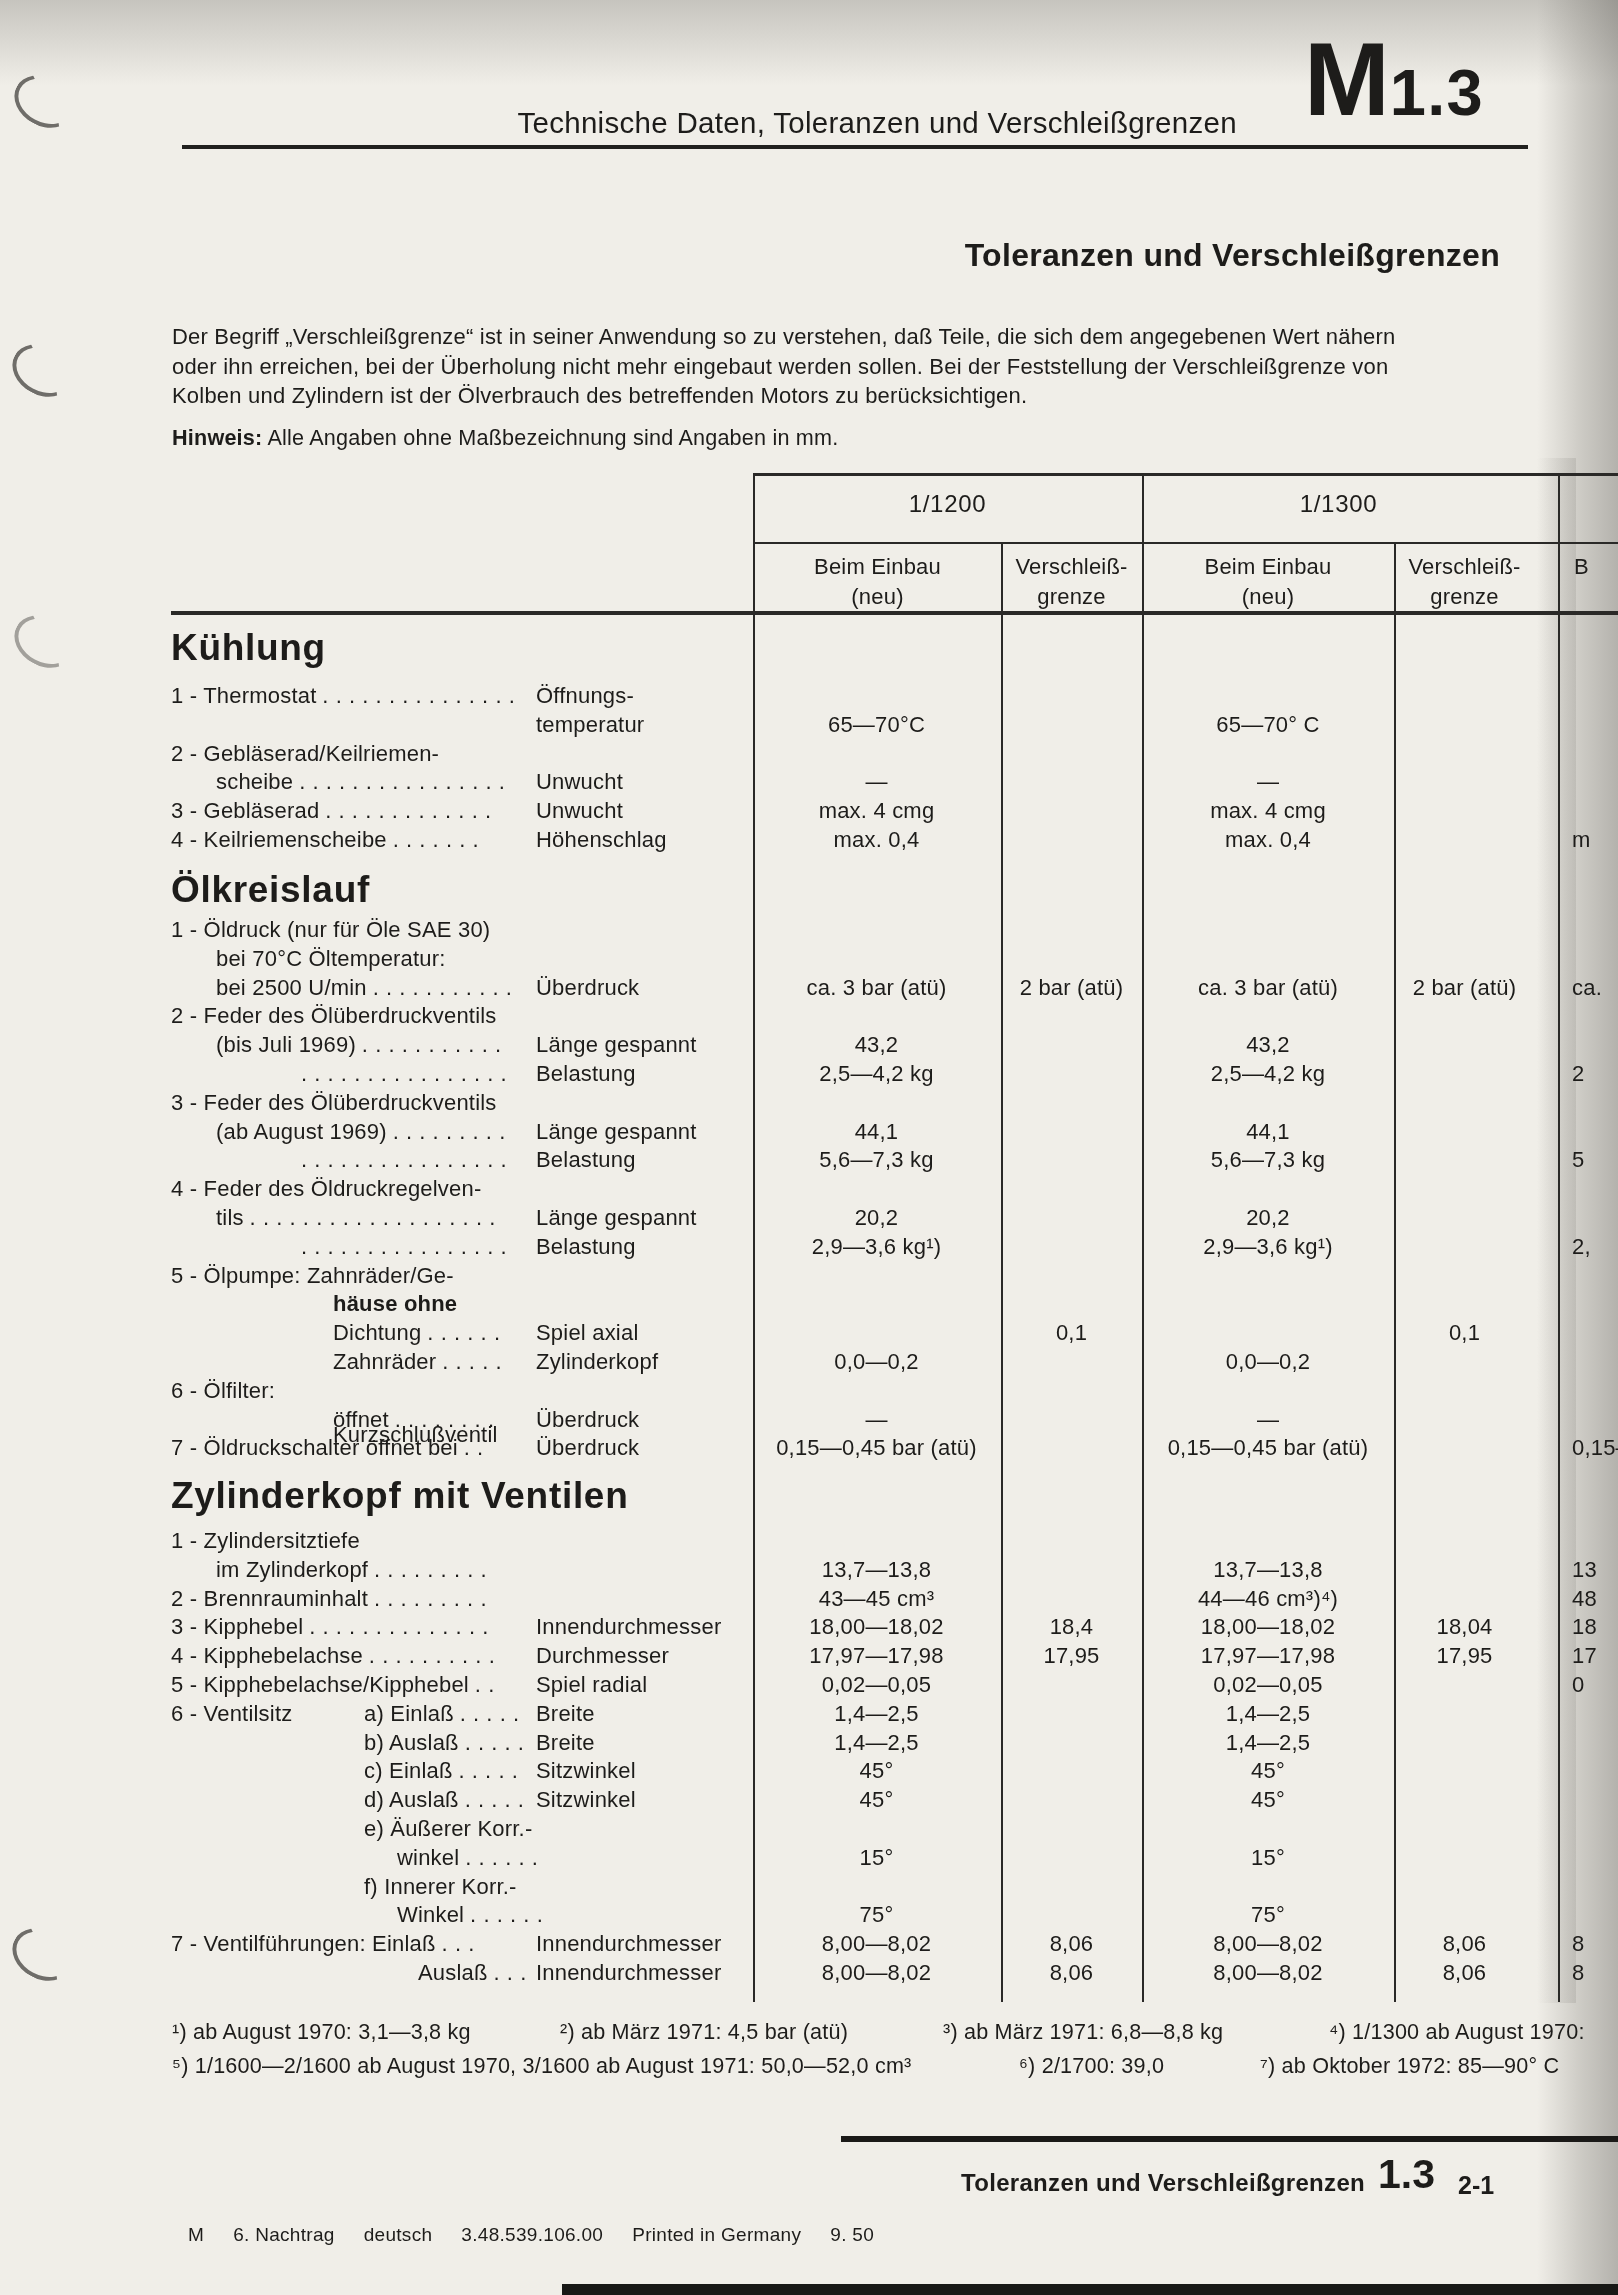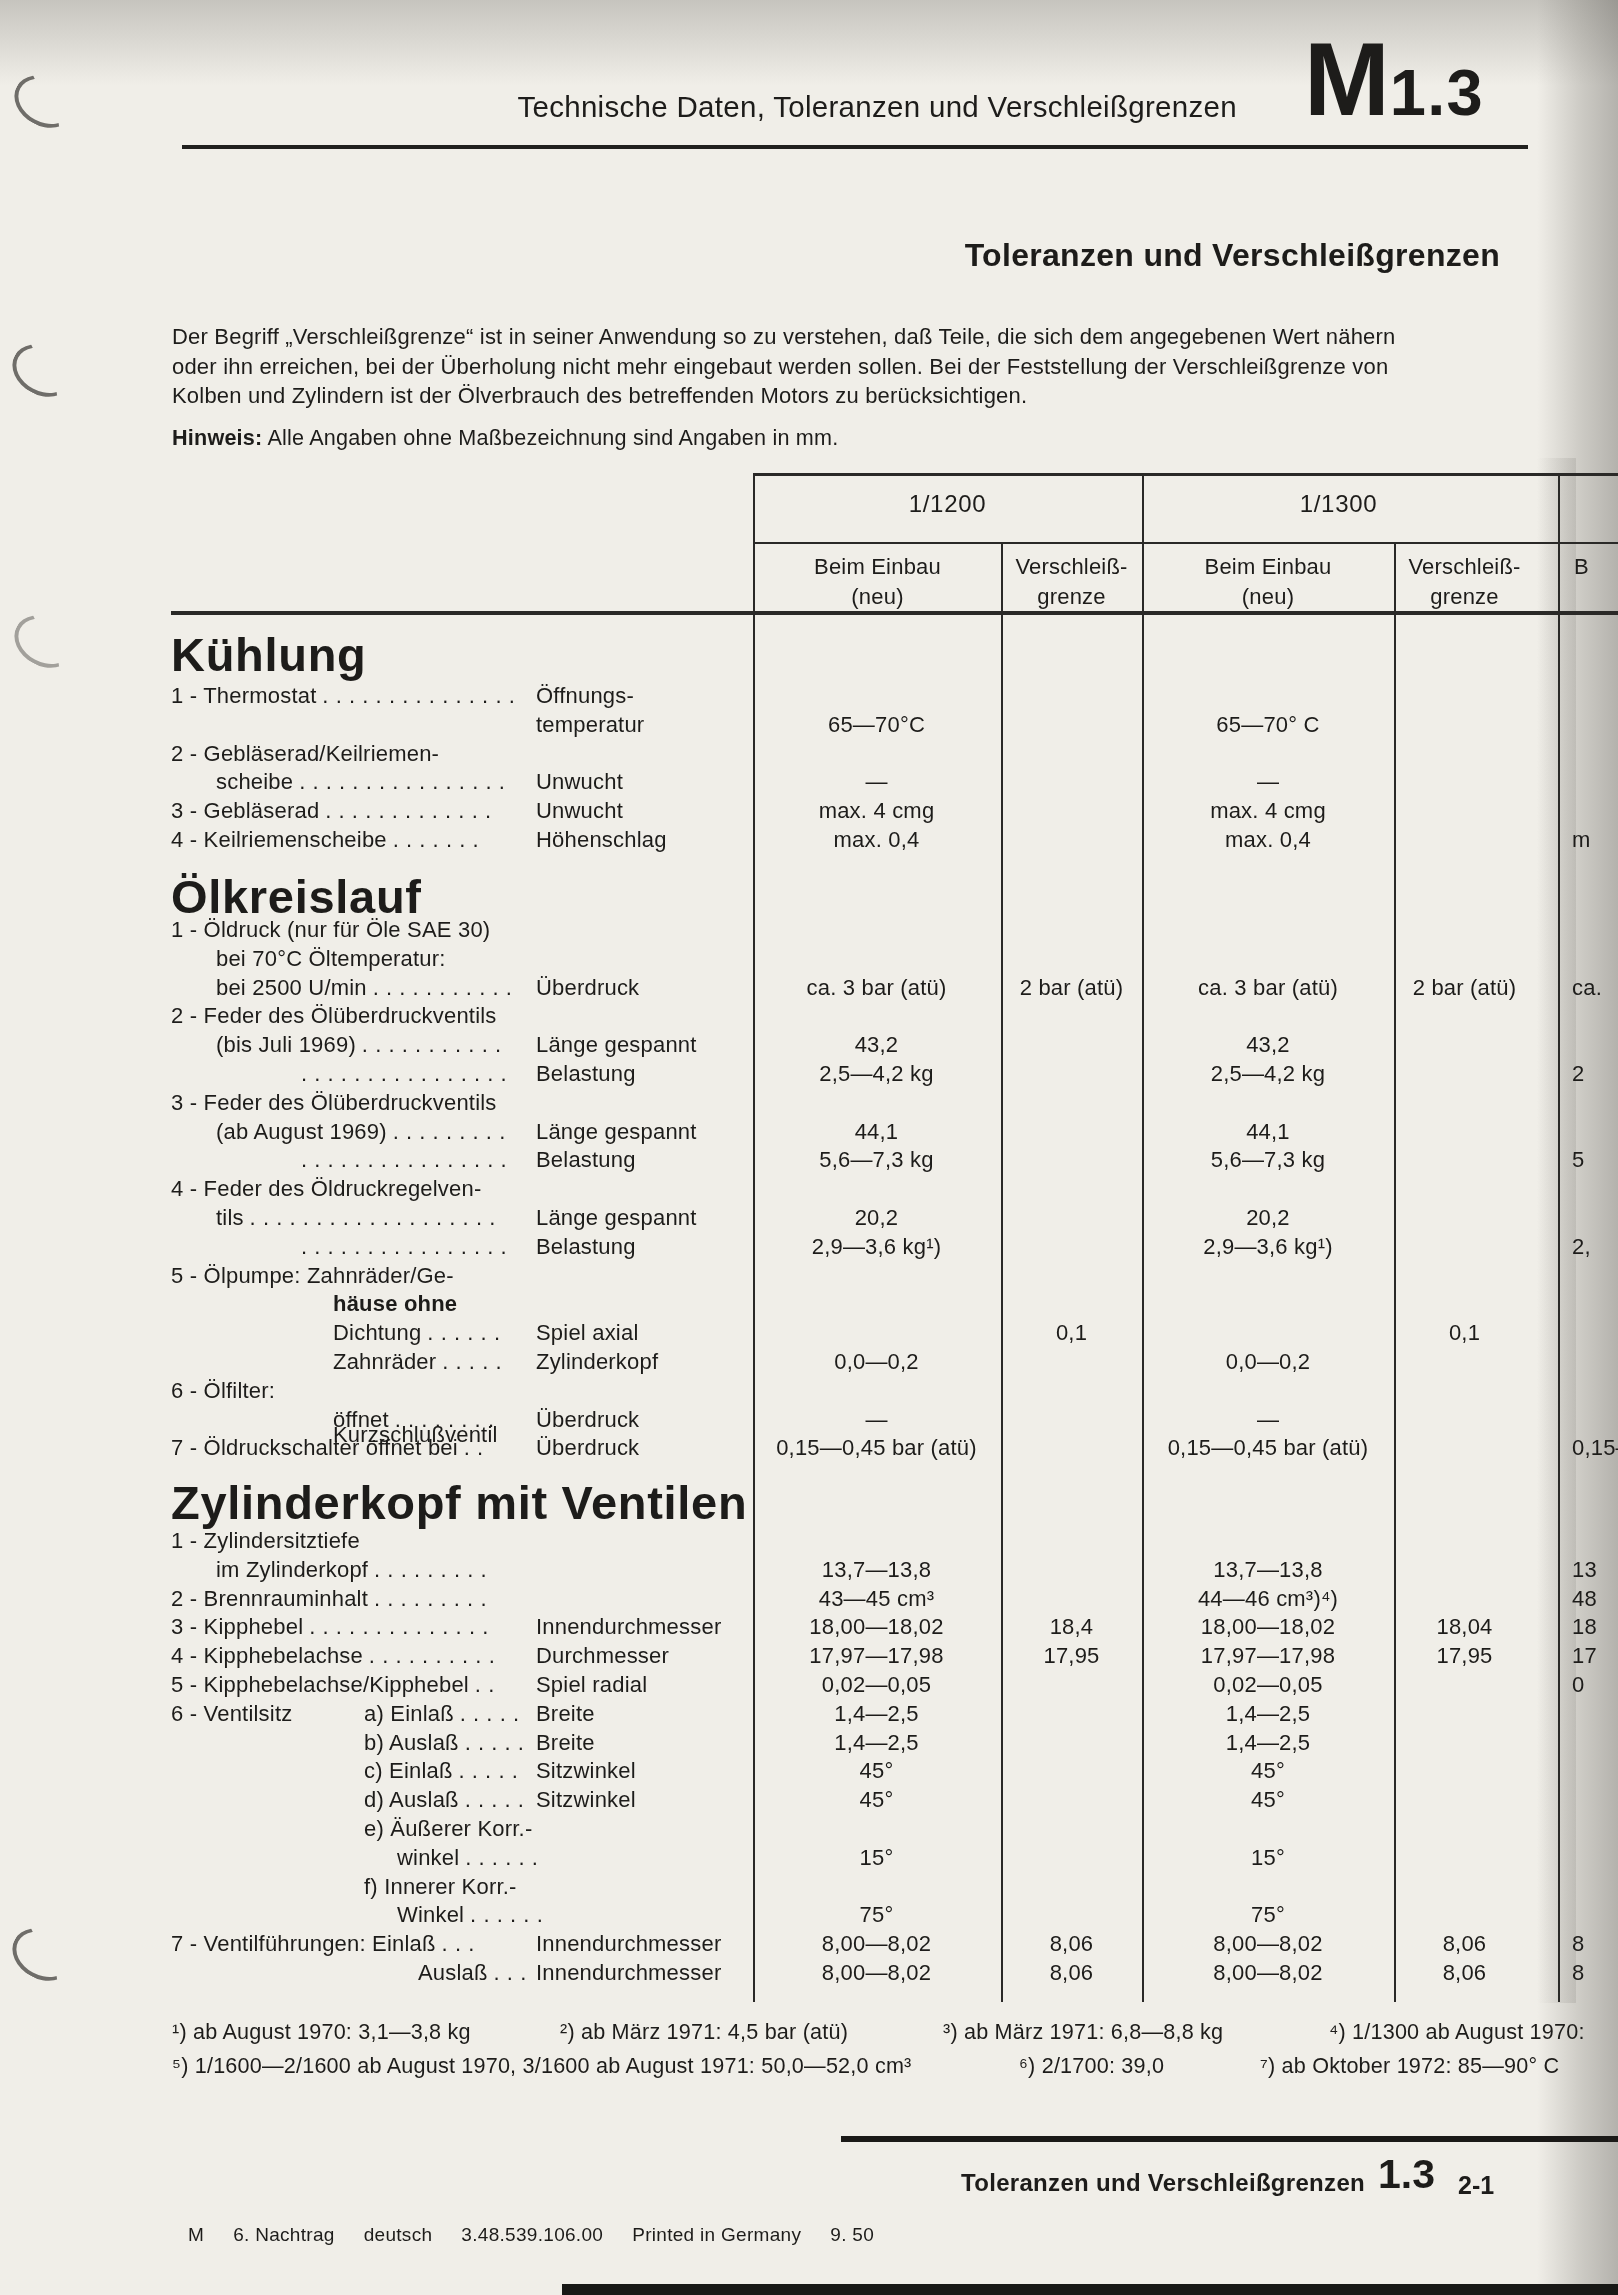--- a/index.html
+++ b/index.html
@@ -13,41 +13,41 @@
   .right-shade{position:absolute;top:0;right:0;width:82px;height:100%;
     background:linear-gradient(to right,rgba(110,108,102,0),rgba(110,108,102,.28) 55%,rgba(80,78,74,.38));}
   .gutter-shade{position:absolute;top:458px;left:1537px;width:39px;height:1545px;
     background:linear-gradient(to right,rgba(110,108,102,0),rgba(110,108,102,.18));}
   .curl{position:absolute;width:56px;height:42px;border:3.9px solid transparent;
     border-left:4.6px solid #45433f;border-bottom:4.6px solid #45433f;border-radius:50%;
     transform:rotate(28deg);opacity:.75;}
   .bottom-strip{position:absolute;left:562px;top:2284px;width:1057px;height:11.8px;background:#181816;}
 
   
-  .doc-title{position:absolute;left:182px;top:90px;width:1055px;text-align:right;
+  .doc-title{position:absolute;left:182px;top:106px;width:1055px;text-align:right;
     font-size:29.5px;letter-spacing:0.3px;}
   .tab{position:absolute;left:1304px;top:27.5px;display:flex;align-items:baseline;}
   .tab-m{font-size:103px;font-weight:700;line-height:1;}
   .tab-n{font-size:65px;font-weight:700;line-height:1;letter-spacing:1.3px;}
   .header-rule{position:absolute;left:182px;top:145px;width:1346px;height:3.9px;background:#21201e;}
 
   .page-title{position:absolute;left:785px;top:237px;width:715px;margin:0;text-align:right;
     font-size:32px;font-weight:700;letter-spacing:0.3px;}
 
   .intro{position:absolute;left:172px;top:322px;width:1388px;font-size:22px;line-height:29.5px;letter-spacing:0.2px;}
   .hinweis{position:absolute;left:172px;top:425px;font-size:21.6px;letter-spacing:0.2px;}
   .hinweis b{font-weight:700;}
 
   
   .hline,.vline{position:absolute;background:#2a2927;}
   .grouphead{position:absolute;top:490px;font-size:24px;text-align:center;letter-spacing:0.7px;}
   .subhead{position:absolute;top:552px;font-size:22px;line-height:29.5px;text-align:center;letter-spacing:0.2px;}
   .cuthead{position:absolute;left:1574px;top:552px;font-size:22px;line-height:29.5px;white-space:nowrap;}
 
-  .section-title{position:absolute;left:171px;font-size:47px;font-weight:700;letter-spacing:0.7px;white-space:nowrap;}
+  .section-title{position:absolute;left:171px;font-size:37px;font-weight:700;letter-spacing:0.7px;white-space:nowrap;}
   .rows{position:absolute;left:171px;width:1447px;}
   .row{position:absolute;left:0;width:100%;height:29px;font-size:22px;line-height:29px;}
   .cell{position:absolute;white-space:nowrap;letter-spacing:0.2px;}
   .attr{left:365px;}
   .v{text-align:center;}
   .v1{left:581px;width:249px;}
   .v2{left:830px;width:141px;}
   .v3{left:971px;width:252px;}
   .v4{left:1223px;width:141px;}
   .v5{left:1401px;width:52px;text-align:left;}

